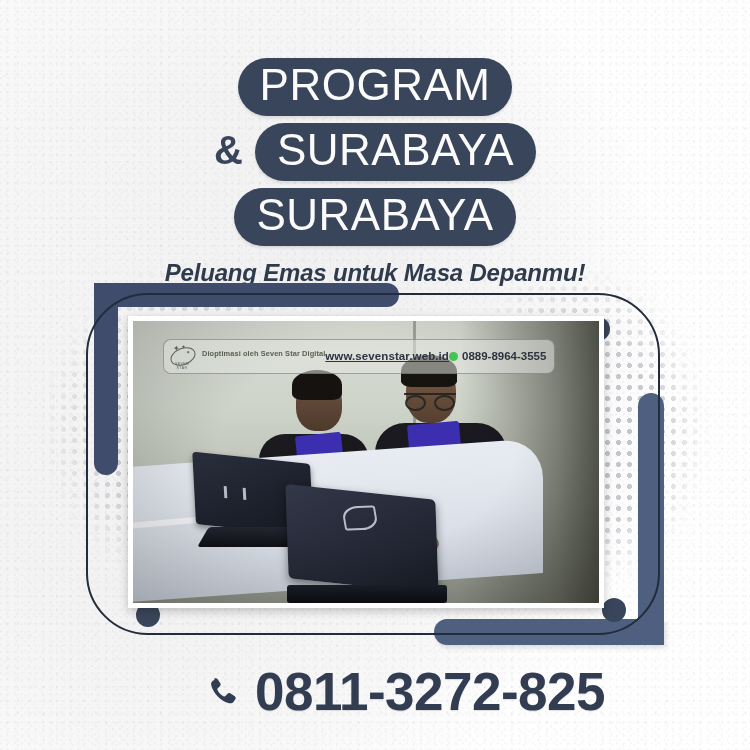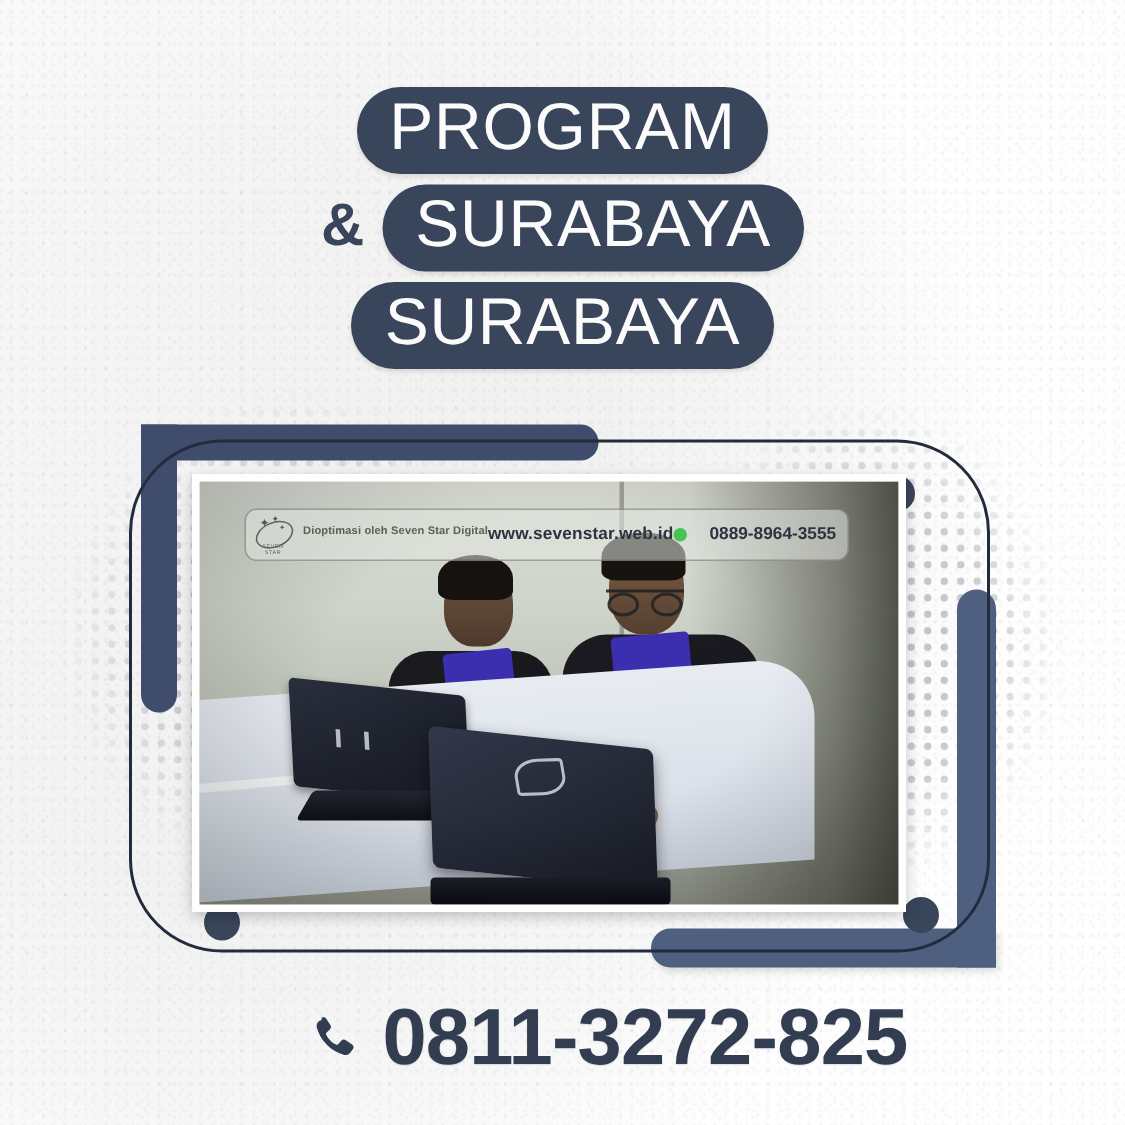--- a/index.html
+++ b/index.html
@@ -241,22 +241,22 @@
     position:absolute;left:1px;top:5px;width:24px;height:15px;
     border:1.6px solid #5a5f5e;border-radius:50%;transform:rotate(-22deg);
   }
   #wm-logo .star{position:absolute;font-size:8px;line-height:8px;color:#565b5a;}
   #wm-logo .s1{left:4px;top:2px;}
   #wm-logo .s2{left:12px;top:0px;font-size:6px;}
   #wm-logo .s3{left:17px;top:5px;font-size:5px;}
   #wm-logo-text{position:absolute;bottom:-1px;left:0;width:26px;text-align:center;font-size:3.6px;letter-spacing:.4px;color:#5a5f5e;}
   #wm-lines{display:flex;flex-direction:row;line-height:1.12;}
   #wm-l1{font-size:7.4px;font-weight:700;color:#596152;letter-spacing:.1px;}
-  #wm-l2{font-size:11.5px;font-weight:700;color:#2c3440;letter-spacing:.1px;}
-  #wm-l3{font-size:11.5px;font-weight:700;color:#2c3440;display:flex;align-items:center;gap:15px;}
+  #wm-l2{font-size:11.5px;font-weight:700;color:#2c3440;letter-spacing:.1px;text-decoration:underline;}
+  #wm-l3{font-size:11.5px;font-weight:700;color:#2c3440;display:flex;align-items:center;gap:4px;}
   #wm-wa{width:9px;height:9px;border-radius:50%;background:#43c553;display:inline-block;flex:0 0 auto;}
 
   
   #footer{
     position:absolute;left:0;right:0;bottom:28px;
     display:flex;align-items:center;justify-content:center;gap:16px;
     padding-left:60px;
   }
   #phone-icon{width:34px;height:34px;flex:0 0 auto;}
   #phone-number{
@@ -281,20 +281,21 @@
 
     <div class="hl-row">
       <span class="amp">&amp;</span>
       <span class="pill">SURABAYA</span>
     </div>
 
     <div class="hl-row">
       <span class="pill">SURABAYA</span>
     </div>
 
+    <div id="subtitle">Peluang Emas untuk Masa Depanmu!</div>
   </div>
 
   <div id="photo-block">
 
     <div id="bar-top"></div>
     <div id="bar-left"></div>
     <div id="bar-right"></div>
     <div id="bar-bottom"></div>
 
     <div id="thin-frame"></div>

